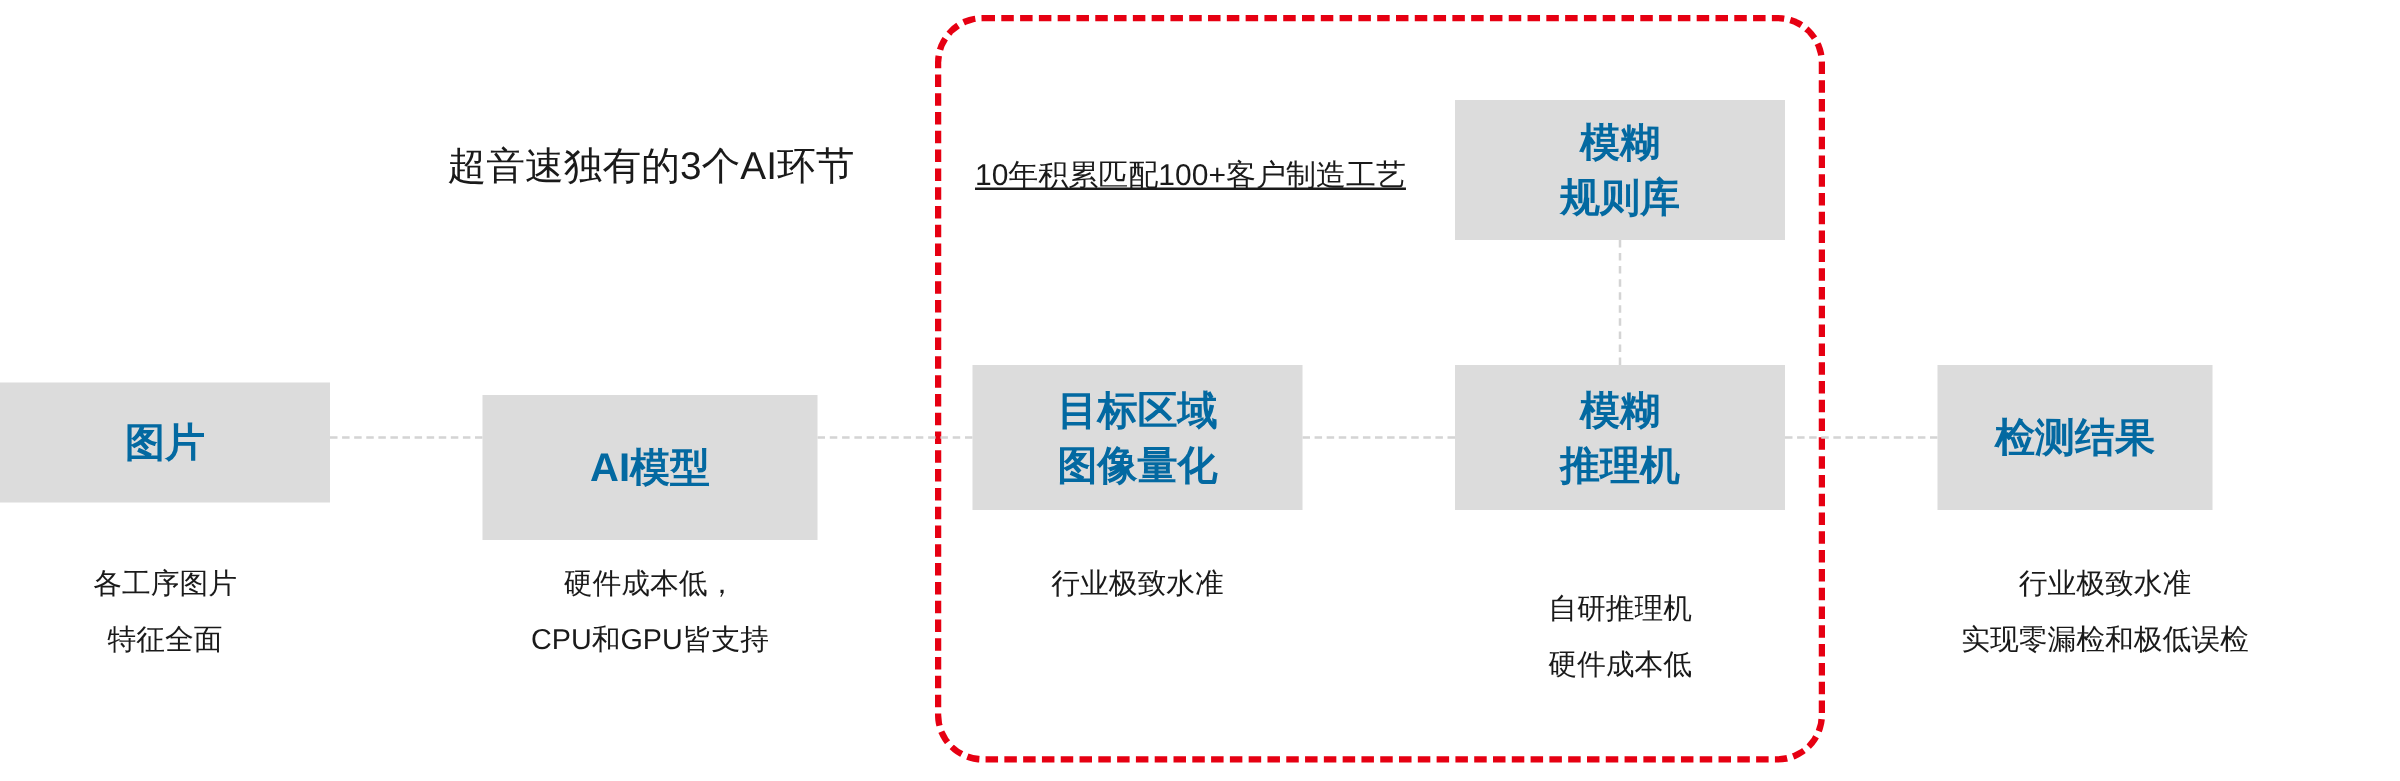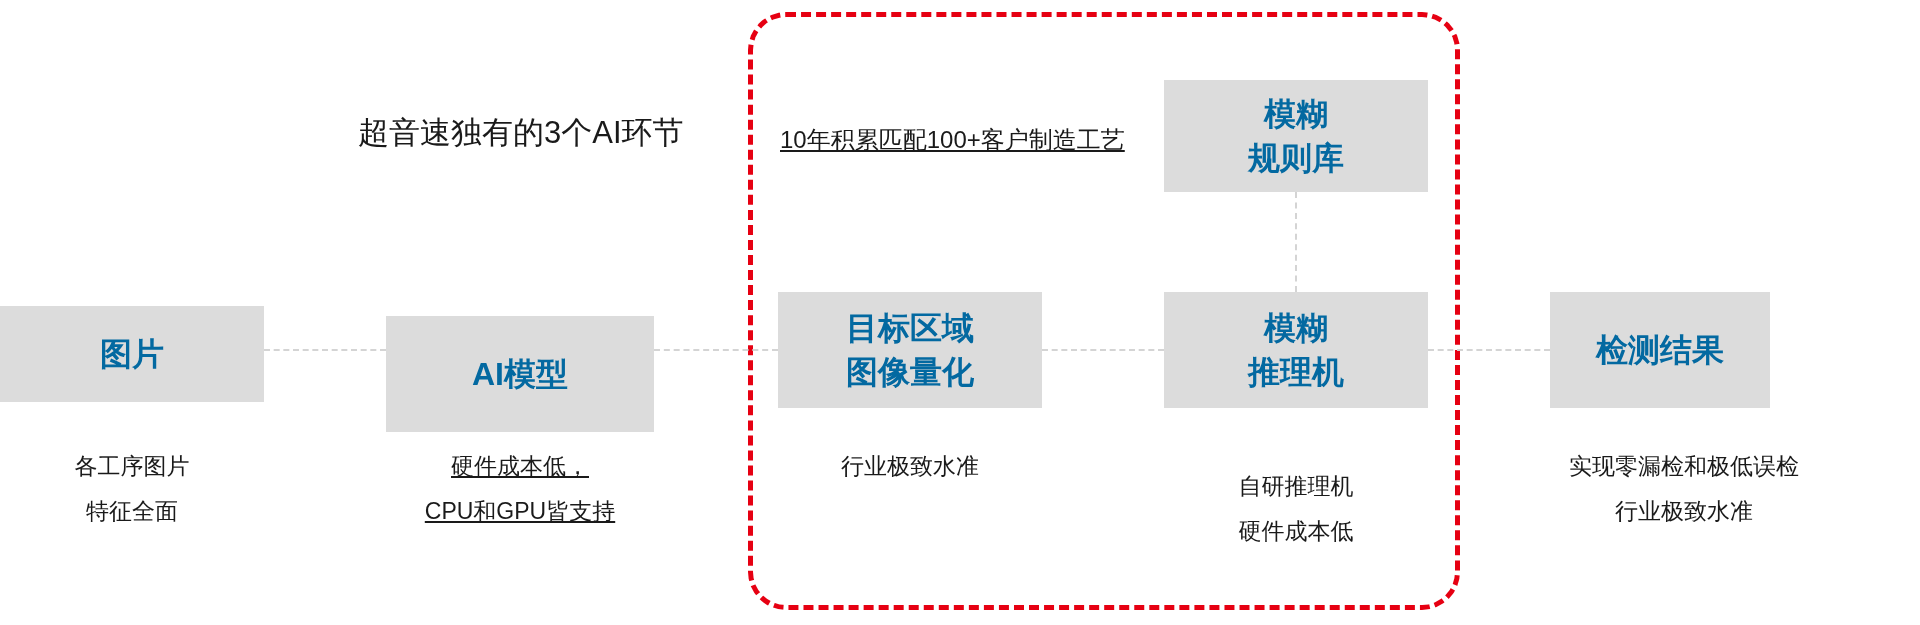--- a/index.html
+++ b/index.html
@@ -112,32 +112,32 @@
 
   <div class="node" style="left:1550px; top:292px; width:220px; height:116px;">
     <div class="line">检测结果</div>
   </div>
 
   <div class="desc" style="left:-88px; top:444px;">
     <div>各工序图片</div>
     <div>特征全面</div>
   </div>
 
-  <div class="desc" style="left:300px; top:444px;text-decoration:underline;">
+  <div class="desc" style="left:300px; top:444px;">
     <div>硬件成本低，</div>
     <div>CPU和GPU皆支持</div>
   </div>
 
   <div class="desc" style="left:690px; top:444px;">
     <div>行业极致水准</div>
   </div>
 
   <div class="desc" style="left:1076px; top:464px;">
     <div>自研推理机</div>
     <div>硬件成本低</div>
   </div>
 
   <div class="desc" style="left:1464px; top:444px;">
+    <div>行业极致水准</div>
     <div>实现零漏检和极低误检</div>
-    <div>行业极致水准</div>
   </div>
 
 </div>
 
 </body></html>

